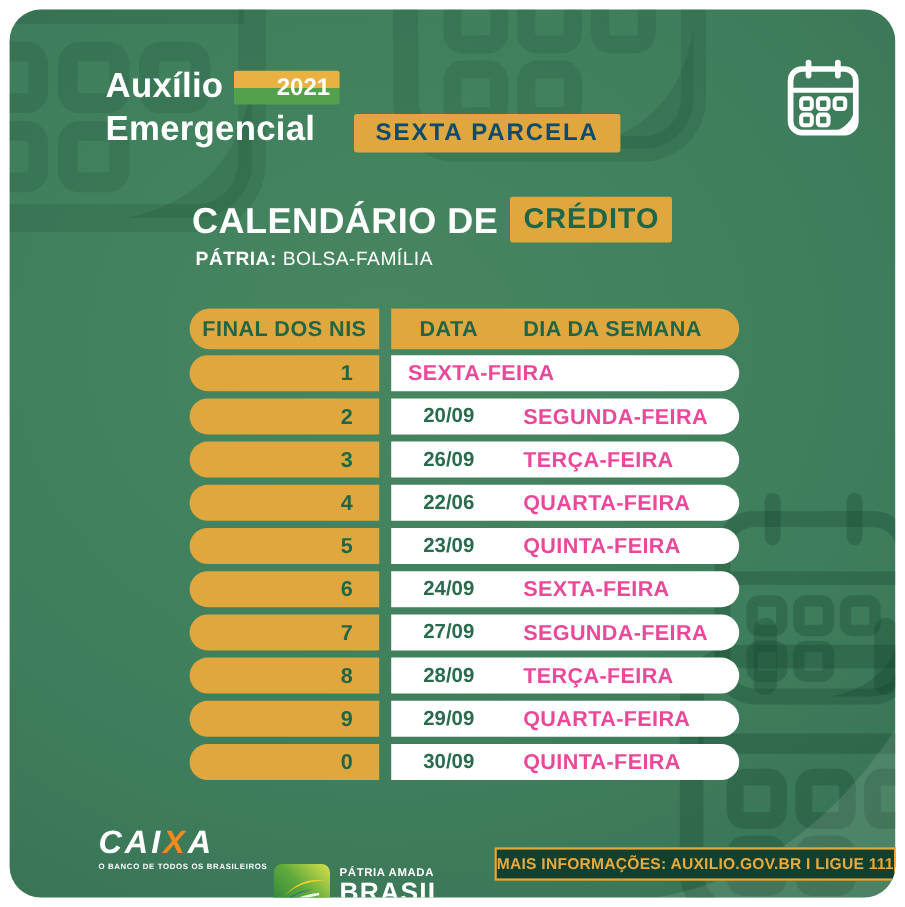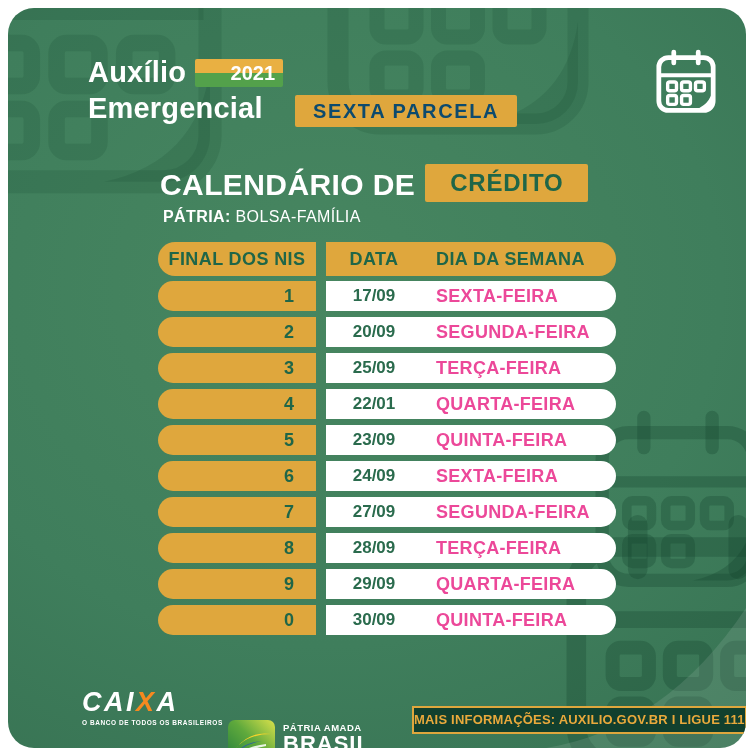--- a/index.html
+++ b/index.html
@@ -32,27 +32,27 @@
     position:absolute;left:287px;top:87px;height:32px;line-height:32px;
     background:#DFA73D;color:#0c4a6e;border-radius:2px;
     font-size:20px;font-weight:700;letter-spacing:1.6px;padding:0 18px;
   }
   .cal-icon{position:absolute;left:644px;top:40px;color:#ffffff;}
   
   .title-row{position:absolute;left:152px;top:156px;display:flex;align-items:flex-end;gap:10px;}
   .title-main{color:#ffffff;font-size:30px;font-weight:800;letter-spacing:0.4px;}
   .title-highlight{
     background:#DFA73D;color:#1F6648;font-size:24px;font-weight:800;
-    letter-spacing:0.8px;padding:5px 25px;border-radius:2px;
+    letter-spacing:0.8px;padding:5px 11px;border-radius:2px;
   }
   .subtitle{position:absolute;left:155px;top:200px;color:#ffffff;font-size:16px;letter-spacing:0.4px;}
   .subtitle .lbl{font-weight:800;}
   .subtitle .val{font-weight:400;}
   
-  .table{position:absolute;left:150px;top:234px;width:458px;}
+  .table{position:absolute;left:150px;top:249px;width:458px;}
   .trow{display:flex;gap:10px;margin-bottom:5px;}
   .th-left,.th-right{
     background:#DFA73D;color:#1F6648;height:34px;line-height:34px;
     font-size:18px;font-weight:800;letter-spacing:0.4px;
   }
   .th-left{width:158px;border-radius:17px 0 0 17px;text-align:center;}
   .th-right{flex:1;border-radius:0 17px 17px 0;display:flex;}
   .col-date{width:96px;text-align:center;}
   .col-day{flex:1;padding-left:14px;text-align:left;}
   .drow{display:flex;gap:10px;margin-bottom:6px;height:30px;}
@@ -153,42 +153,41 @@
         <div class="th-left">FINAL DOS NIS</div>
         <div class="th-right">
           <span class="col-date">DATA</span>
           <span class="col-day">DIA DA SEMANA</span>
         </div>
       </div>
 
       <div class="drow">
         <div class="cell-nis">1</div>
         <div class="cell-right">
-          <span class="cell-date">17/09</span>
           <span class="cell-day">SEXTA-FEIRA</span>
         </div>
       </div>
       <div class="drow">
         <div class="cell-nis">2</div>
         <div class="cell-right">
           <span class="cell-date">20/09</span>
           <span class="cell-day">SEGUNDA-FEIRA</span>
         </div>
       </div>
       <div class="drow">
         <div class="cell-nis">3</div>
         <div class="cell-right">
-          <span class="cell-date">25/09</span>
+          <span class="cell-date">26/09</span>
           <span class="cell-day">TERÇA-FEIRA</span>
         </div>
       </div>
       <div class="drow">
         <div class="cell-nis">4</div>
         <div class="cell-right">
-          <span class="cell-date">22/01</span>
+          <span class="cell-date">22/06</span>
           <span class="cell-day">QUARTA-FEIRA</span>
         </div>
       </div>
       <div class="drow">
         <div class="cell-nis">5</div>
         <div class="cell-right">
           <span class="cell-date">23/09</span>
           <span class="cell-day">QUINTA-FEIRA</span>
         </div>
       </div>

